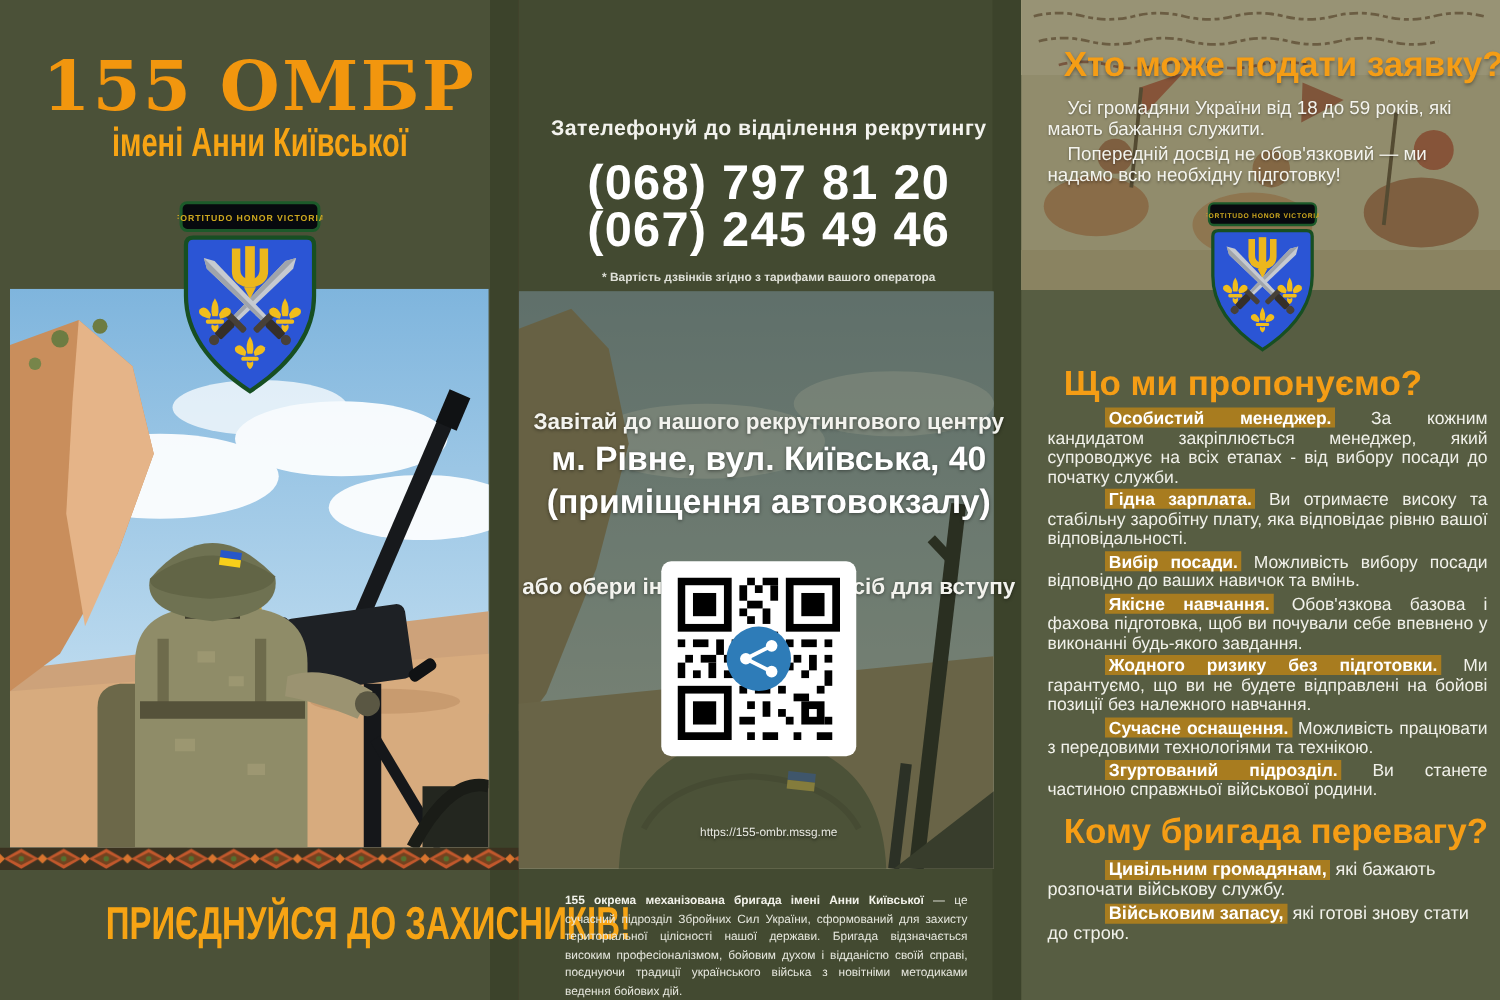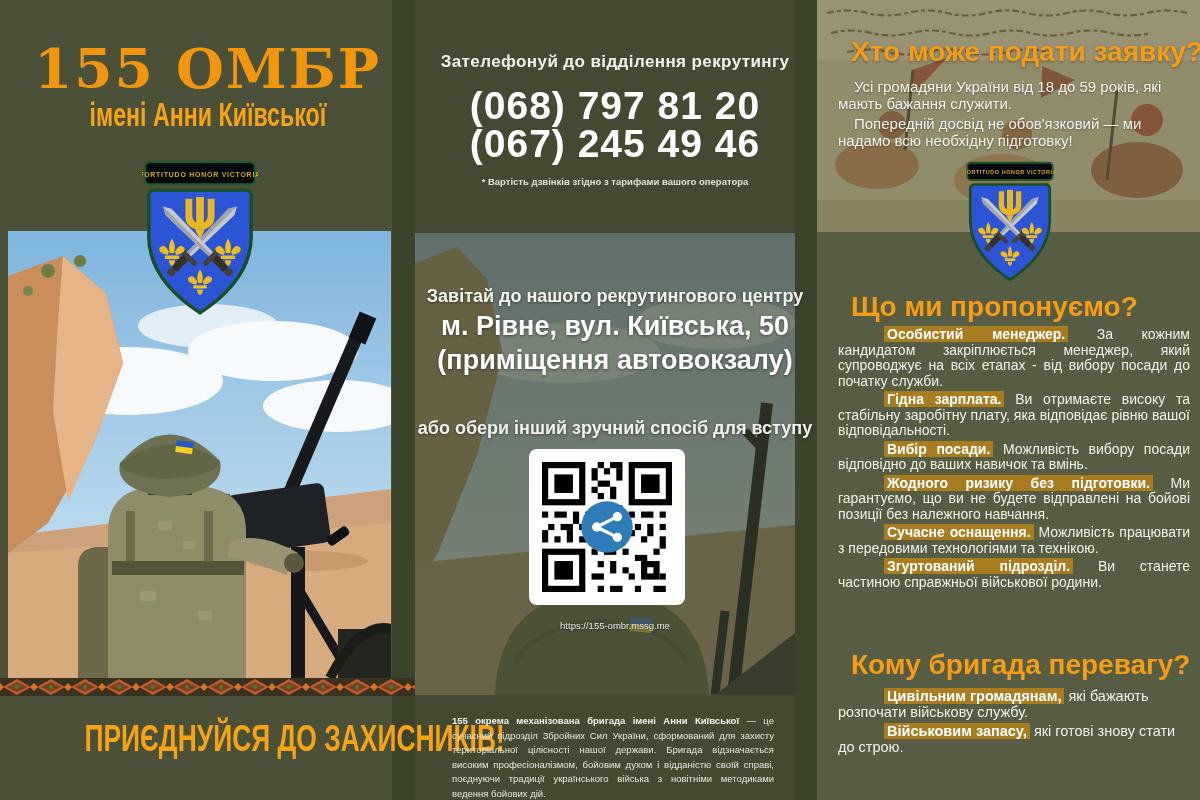--- a/index.html
+++ b/index.html
@@ -24,21 +24,21 @@
   .cta{left:0;top:720px;width:343px;text-align:center;color:#f7a414;
     font-weight:700;font-size:33px;white-space:nowrap;padding-left:32px;}
   .photo-left{left:8px;top:231px;width:383px;height:447px;}
   .ornament{left:0;top:678px;width:415px;height:18px;}
   .emblem-left{left:142px;top:160px;}
   .emblem-right{left:965px;top:161px;}
   .motto{font-family:"Liberation Sans",sans-serif;font-weight:700;font-size:7.2px;
     fill:#cfa91f;letter-spacing:.8px;}
 
   
-  .mid-txt{left:415px;width:400px;text-align:center;color:#f3f3ee;}
+  .mid-txt{left:415px;width:400px;text-align:center;color:#f3f3ee;margin-top:41px;}
   .call-heading{top:52px;font-size:17px;font-weight:700;letter-spacing:.4px;}
   .phone{font-weight:700;font-size:39px;letter-spacing:1px;color:#fff;}
   .phone1{top:84px;} .phone2{top:122px;}
   .phone-note{top:176px;font-size:9.5px;color:#dfe0d8;font-weight:700;}
   .photo-mid{left:415px;top:233px;width:380px;height:462px;}
   .visit-heading{top:286px;font-size:18px;font-weight:700;text-shadow:0 1px 3px rgba(0,0,0,.45);}
   .addr{font-weight:700;font-size:27px;color:#fff;text-shadow:0 1px 3px rgba(0,0,0,.45);}
   .addr1{top:311px;} .addr2{top:345px;}
   .qr-heading{top:418px;font-size:18px;font-weight:700;text-shadow:0 1px 3px rgba(0,0,0,.45);}
   .qr-box{left:529px;top:449px;width:156px;height:156px;background:#fff;border-radius:8px;}
@@ -235,21 +235,21 @@
       <g transform="rotate(6 226 392)" opacity=".9">
         <rect x="215" y="385" width="22" height="7" fill="#3a64b6"></rect>
         <rect x="215" y="392" width="22" height="7" fill="#d8bc49"></rect>
       </g>
     </g>
     <polygon points="300,462 380,400 380,462" fill="#2c2f26"></polygon>
     <rect width="380" height="462" fill="#434a31" opacity=".52"></rect>
   </svg>
 
   <div class="abs mid-txt visit-heading">Завітай до нашого рекрутингового центру</div>
-  <div class="abs mid-txt addr addr1">м. Рівне, вул. Київська, 50</div>
+  <div class="abs mid-txt addr addr1">м. Рівне, вул. Київська, 40</div>
   <div class="abs mid-txt addr addr2">(приміщення автовокзалу)</div>
   <div class="abs mid-txt qr-heading">або обери інший зручний спосіб для вступу</div>
 
   <div class="abs qr-box">
     <svg style="position:absolute;left:13px;top:13px" width="130" height="130" viewBox="0 0 126 126">
       <g fill="#000">
         <g>
             <rect x="0" y="0" width="42" height="42"></rect>
             <rect x="6" y="6" width="30" height="30" fill="#fff"></rect>
             <rect x="12" y="12" width="18" height="18"></rect>
@@ -359,20 +359,21 @@
 
   <svg class="abs emblem-right" viewBox="0 0 120 162" width="90" height="122">
       <use href="#emblem"></use>
     </svg>
 
   <div class="abs rp-heading offer-heading">Що ми пропонуємо?</div>
   <div class="abs offers">
     <p><span class="hl">Особистий менеджер.</span><span> За кожним кандидатом закріплюється менеджер, який супроводжує на всіх етапах - від вибору посади до початку служби.</span></p>
     <p><span class="hl">Гідна зарплата.</span><span> Ви отримаєте високу та стабільну заробітну плату, яка відповідає рівню вашої відповідальності.</span></p>
     <p><span class="hl">Вибір посади.</span><span> Можливість вибору посади відповідно до ваших навичок та вмінь.</span></p>
+    <p><span class="hl">Якісне навчання.</span><span> Обов'язкова базова і фахова підготовка, щоб ви почували себе впевнено у виконанні будь-якого завдання.</span></p>
     <p><span class="hl">Жодного ризику без підготовки.</span><span> Ми гарантуємо, що ви не будете відправлені на бойові позиції без належного навчання.</span></p>
     <p><span class="hl">Сучасне оснащення.</span><span> Можливість працювати з передовими технологіями та технікою.</span></p>
     <p><span class="hl">Згуртований підрозділ.</span><span> Ви станете частиною справжньої військової родини.</span></p>
   </div>
 
   <div class="abs rp-heading prio-heading">Кому бригада перевагу?</div>
   <div class="abs prio">
     <p><span class="hl">Цивільним громадянам,</span><span> які бажають розпочати військову службу.</span></p>
     <p><span class="hl">Військовим запасу,</span><span> які готові знову стати до строю.</span></p>
   </div>

